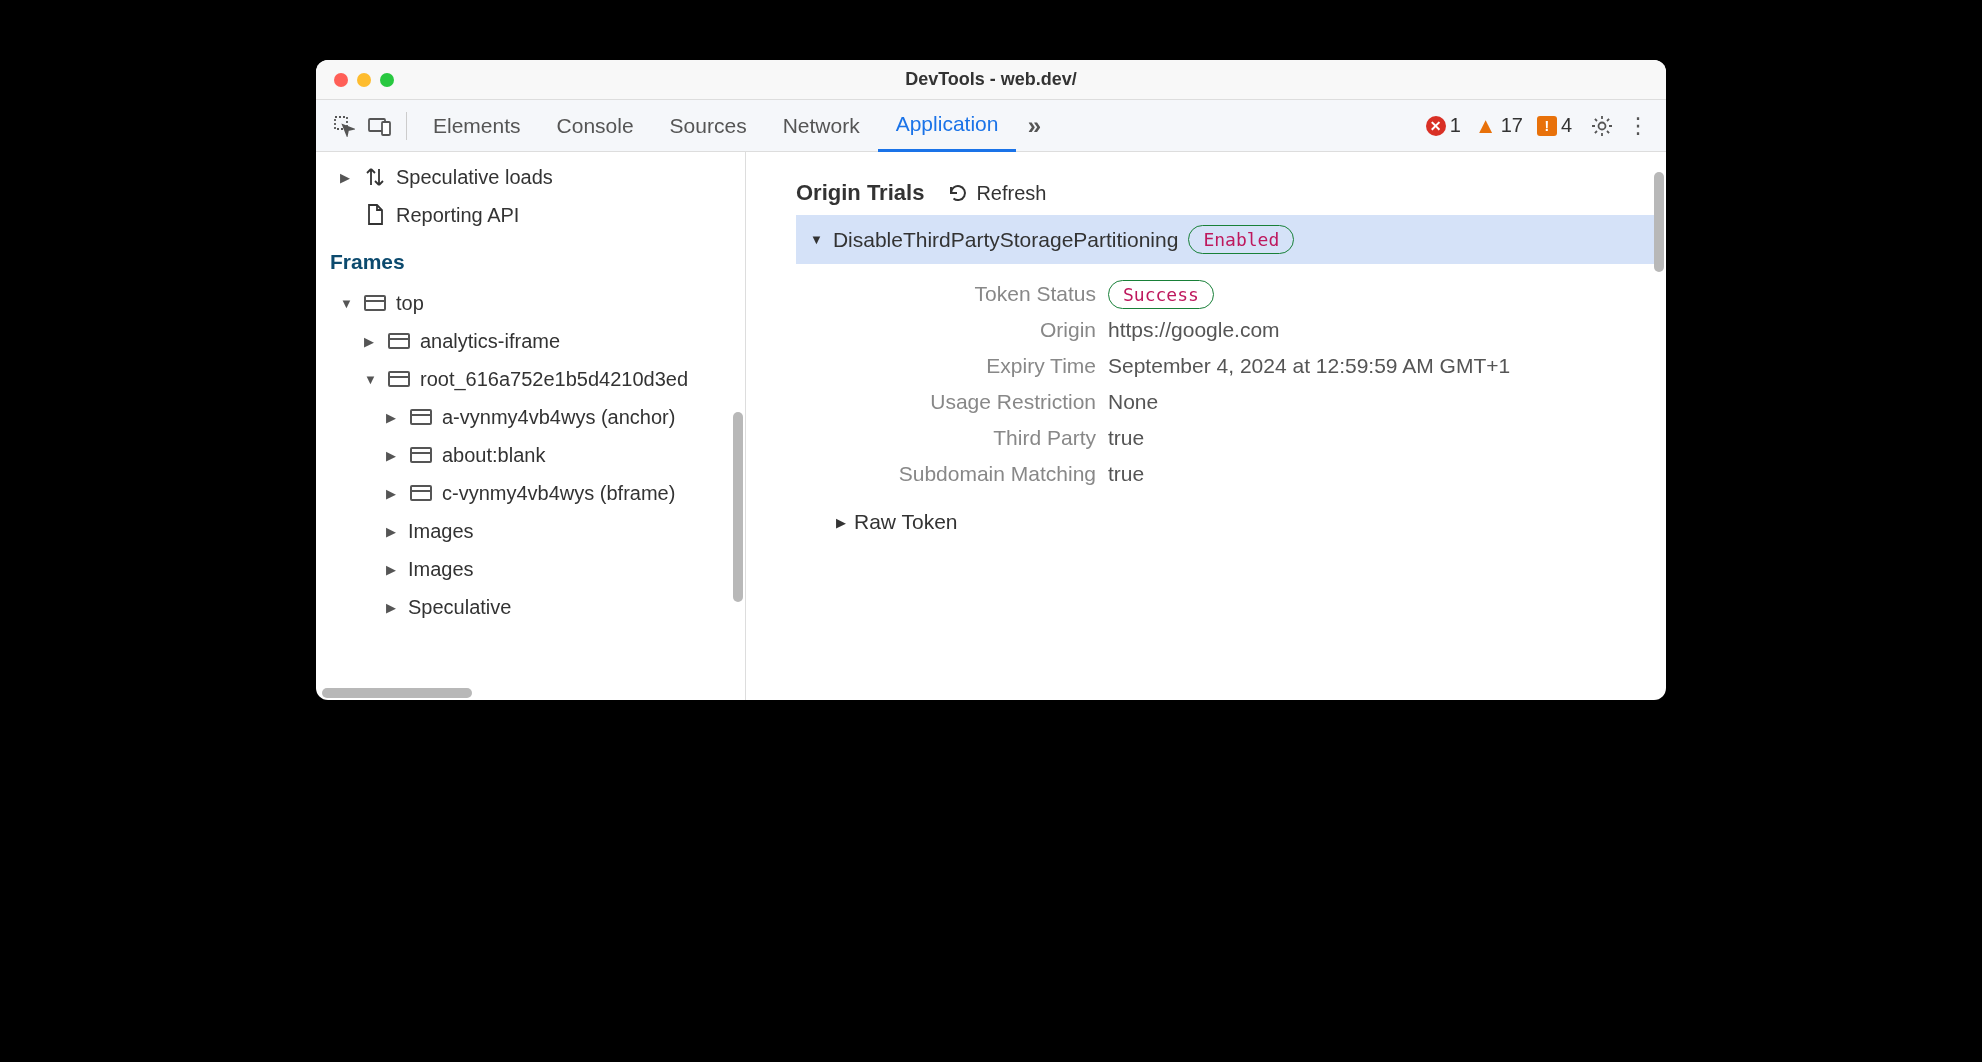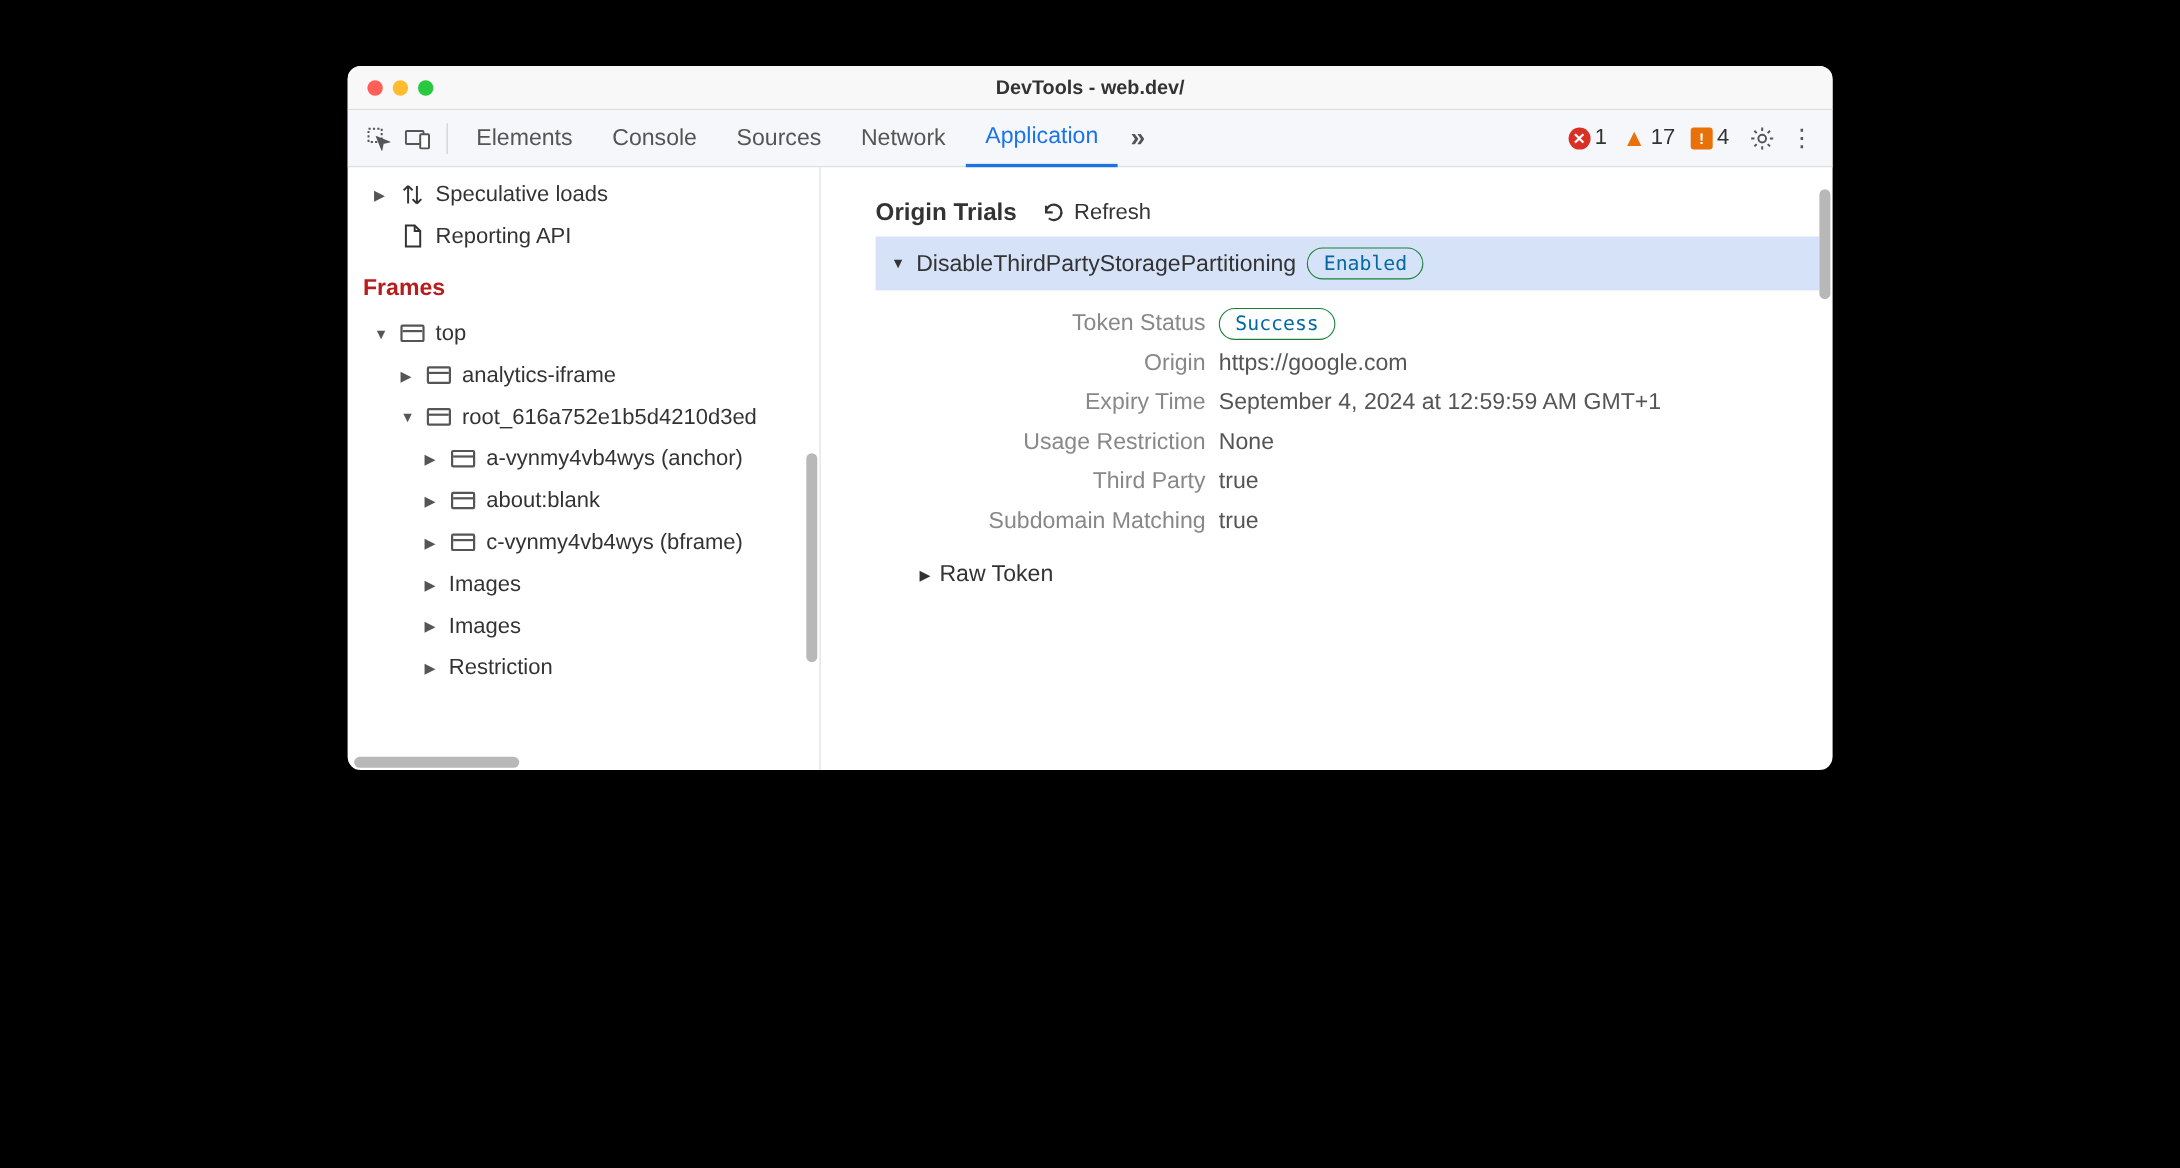--- a/index.html
+++ b/index.html
@@ -145,21 +145,21 @@
   }
   .tree-item .tri {
     width: 14px;
     font-size: 13px;
     color: #555;
   }
   .section-head {
     font-weight: 600;
     font-size: 21px;
     padding: 16px 0 10px 14px;
-    color: #b91c1c;
+    color: #0c4a6e;
   }
   .indent-1 { padding-left: 24px; }
   .indent-2 { padding-left: 48px; }
   .indent-3 { padding-left: 70px; }
   .tree-icon {
     width: 26px;
     display: flex;
     align-items: center;
     justify-content: center;
   }
@@ -206,21 +206,21 @@
     align-items: center;
     gap: 10px;
     padding: 10px 14px;
     margin-left: 0;
     margin-right: 12px;
     font-size: 21px;
   }
   .trial-row .tri { font-size: 13px; color: #333; }
   .badge {
     border: 1.5px solid #188038;
-    color: #0369a1;
+    color: #be185d;
     border-radius: 999px;
     padding: 3px 14px;
     font-family: ui-monospace, Menlo, monospace;
     font-size: 18px;
   }
   .details {
     margin-top: 18px;
     display: grid;
     grid-template-columns: 300px 1fr;
     row-gap: 24px;
@@ -389,21 +389,21 @@
         <div class="tree-item indent-3">
           <span class="tri">▶</span>
           <span>Images</span>
         </div>
         <div class="tree-item indent-3">
           <span class="tri">▶</span>
           <span>Images</span>
         </div>
         <div class="tree-item indent-3">
           <span class="tri">▶</span>
-          <span>Restriction</span>
+          <span>Speculative</span>
         </div>
       </div>
       <div class="scroll-thumb-v" style="top:260px;height:190px;"></div>
       <div class="scroll-thumb-h" style="left:6px;width:150px;"></div>
     </div>
 
     <div class="main">
       <div class="main-header">
         <h2>Origin Trials</h2>
         <div class="refresh">

